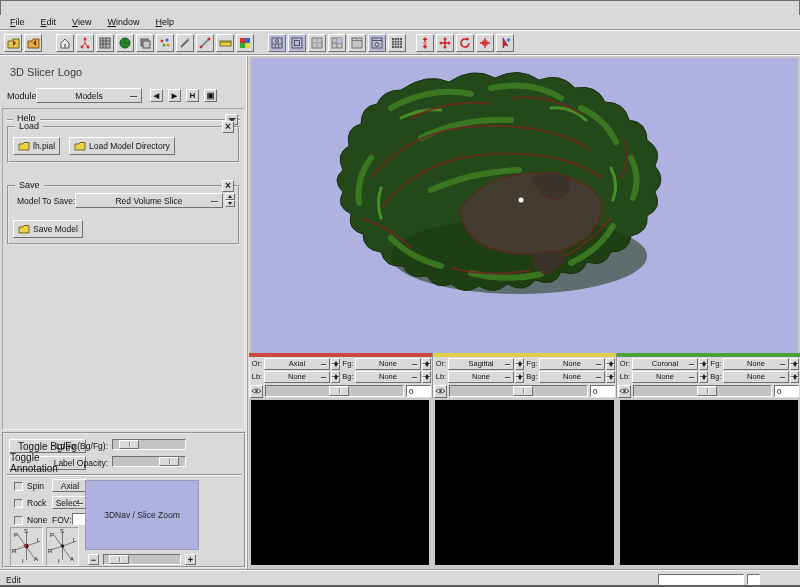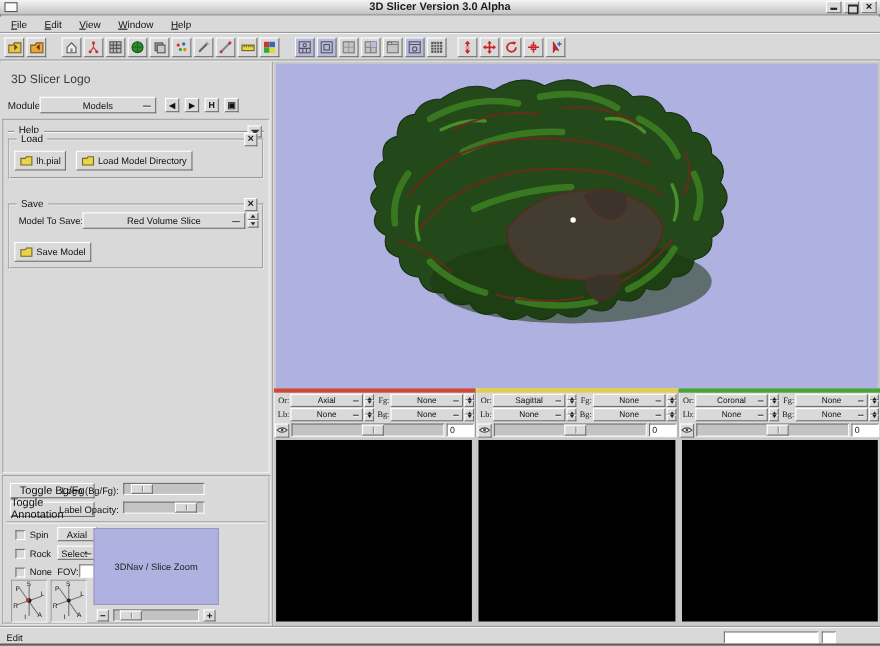--- a/index.html
+++ b/index.html
@@ -97,21 +97,21 @@
 
   
   .view3d { position:absolute; left:2px; top:2px; width:547px; height:295px; }
   .view3d svg { position:absolute; left:0; top:0; }
 
   
   .controllers { position:absolute; left:0; top:297px; width:551px; height:45px; display:flex; }
   .ctrl { position:relative; height:45px; background:#d9d9d9; border-right:1px solid #8f8f8f; box-shadow:inset 1px 0 0 #f0f0f0; }
   .ctrl-bar { height:4px; }
   .crow { display:flex; align-items:center; height:13px; margin:0 1px; gap:1px; }
-  .clbl { width:13px; font-size:7.5px; text-align:right; padding-left:1px;font-family:Liberation Serif, serif; }
+  .clbl { width:13px; font-size:7.5px; text-align:center; padding-left:1px; }
   .ccombo { flex:1; height:12px; font-size:7.5px; }
   .ccombo::after { right:3px; width:5px; }
   .cspin { width:9px; display:flex; flex-direction:column; gap:0; }
   .cspin div { height:6px; display:flex; align-items:center; justify-content:center; }
   .ctri-u { width:0; height:0; border-left:2.5px solid transparent; border-right:2.5px solid transparent; border-bottom:3px solid #222; }
   .ctri-d { width:0; height:0; border-left:2.5px solid transparent; border-right:2.5px solid transparent; border-top:3px solid #222; }
   .crow3 { display:flex; align-items:center; height:14px; margin:1px 1px 0 1px; gap:2px; }
   .eyebtn { width:13px; height:13px; }
   .offset-entry { width:25px; height:12px; font-size:8px; padding-left:2px; display:flex; align-items:center; }
 
@@ -126,29 +126,20 @@
   .status-text { position:absolute; left:6px; top:4px; font-size:8.5px; }
   .status-progress { position:absolute; right:56px; top:3px; width:86px; height:11px; }
   .status-mini { position:absolute; right:40px; top:3px; width:13px; height:11px; }
   .statusbar::after { content:""; position:absolute; left:0; right:0; bottom:0; height:2px; background:#5e5e5e; }
 </style>
 </head>
 <body>
 
 <div class="win">
 
-  <div class="titlebar">
-    <div class="win-icon"></div>
-    <div class="win-title">3D Slicer Version 3.0 Alpha</div>
-    <div class="win-btns">
-      <div class="wbtn wbtn-min raised btn"></div>
-      <div class="wbtn wbtn-max raised btn"></div>
-      <div class="wbtn wbtn-close raised btn"></div>
-    </div>
-  </div>
 
   <div class="menubar">
     <span class="menu-item">File</span>
     <span class="menu-item">Edit</span>
     <span class="menu-item">View</span>
     <span class="menu-item">Window</span>
     <span class="menu-item">Help</span>
   </div>
 
   <div class="toolbar">

